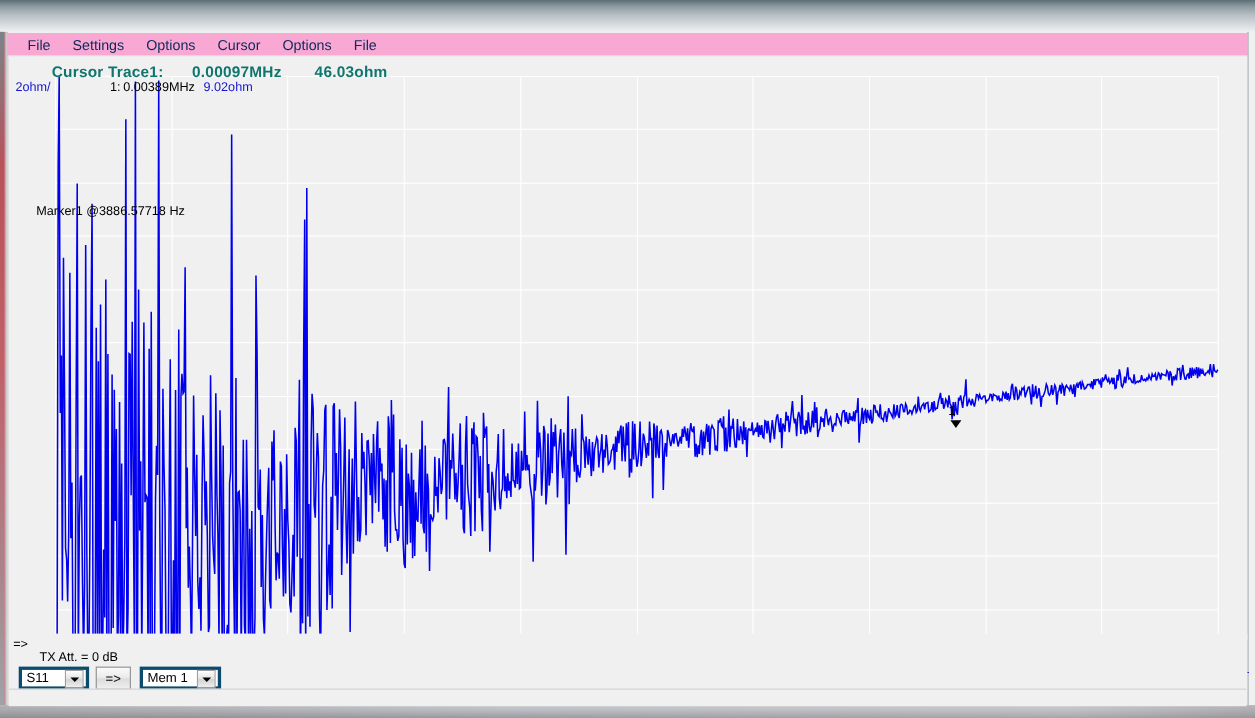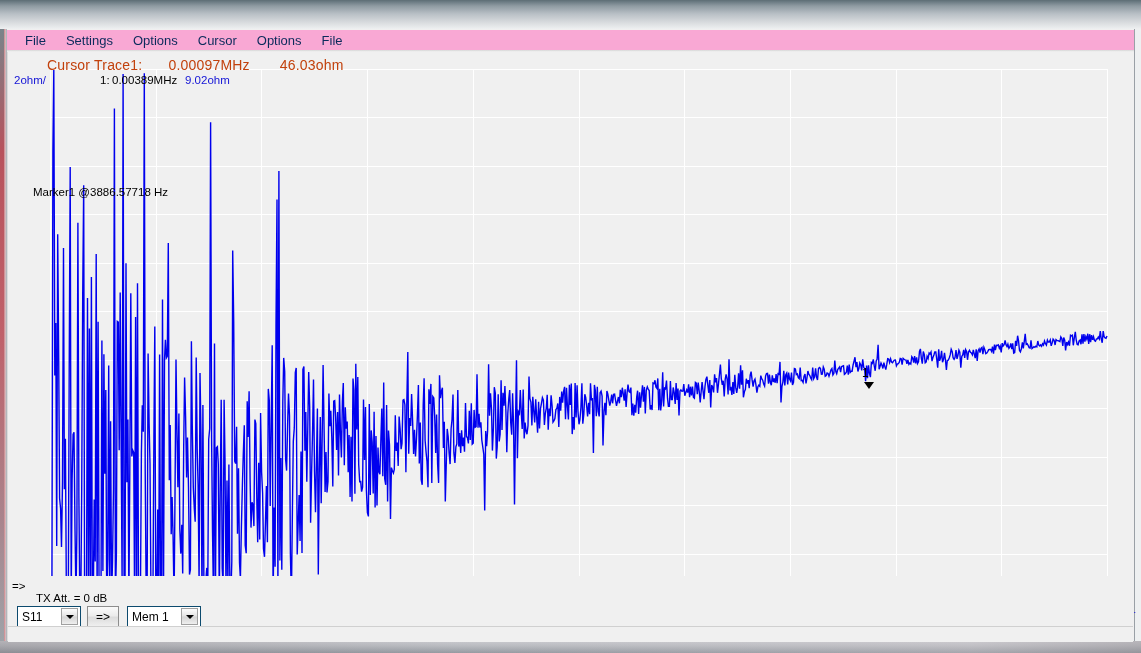--- a/index.html
+++ b/index.html
@@ -96,21 +96,21 @@
   .plotpanel{
     position:absolute;left:7px;top:52px;width:1127px;height:530px;background:#f0f0f0;
   }
 
   
   .grid{position:absolute;left:43px;top:17px;width:1057px;height:533px;}
   .gl-h{position:absolute;left:0;width:1057px;height:1px;background:#ffffff;}
   .gl-v{position:absolute;top:0;width:1px;height:533px;background:#ffffff;}
 
   .cursorline{
-    position:absolute;left:40px;top:5px;font-size:14px;font-weight:normal;color:#c2410c;
+    position:absolute;left:40px;top:5px;font-size:14px;font-weight:bold;color:#0f766e;
     white-space:nowrap;letter-spacing:.2px;
   }
   .cursorline .c1{margin-right:26px;}
   .cursorline .c2{margin-right:30px;}
   .scale-lbl{position:absolute;left:7px;top:22px;font-size:11.5px;color:#1414d6;}
   .trace-num{position:absolute;left:93px;top:22px;font-size:11.5px;color:#000;}
   .trace-freq{position:absolute;left:105px;top:22px;font-size:11.5px;color:#000;}
   .trace-ohm{position:absolute;left:178px;top:22px;font-size:11.5px;color:#1414d6;}
 
   .marker-lbl{position:absolute;left:26px;top:134px;font-size:11.5px;color:#000;white-space:nowrap;}
@@ -131,21 +131,21 @@
   .mk1tri{position:absolute;left:857px;top:330px;width:0;height:0;
     border-left:5px solid transparent;border-right:5px solid transparent;border-top:7px solid #000;}
 
   
   .bottombar{position:absolute;left:7px;top:576px;width:1127px;height:65px;background:#f0f0f0;}
   .arrow-lbl{position:absolute;left:5px;top:4px;font-size:11.5px;color:#000;}
   .txatt{position:absolute;left:5px;top:16px;font-size:11.5px;color:#000;margin-left:24px;}
 
   .combo{
     position:absolute;height:21px;background:#ffffff;
-    border:1px solid #0c4a6e;box-sizing:border-box;display:flex;align-items:center;
+    border:3px solid #0c4a6e;box-sizing:border-box;display:flex;
   }
   .combo .ctext{font-size:12px;color:#000;padding-left:4px;flex:1;}
   .combo .carrow{
     width:17px;height:17px;margin-right:2px;
     background:linear-gradient(to bottom,#fdfdfd,#e3e3e3 48%,#d3d3d3 52%,#efefef);
     border:1px solid #a0a0a0;box-sizing:border-box;position:relative;
   }
   .combo .carrow:after{
     content:"";position:absolute;left:50%;top:50%;margin-left:-4px;margin-top:-2px;
     border-left:4px solid transparent;border-right:4px solid transparent;border-top:4px solid #000;

